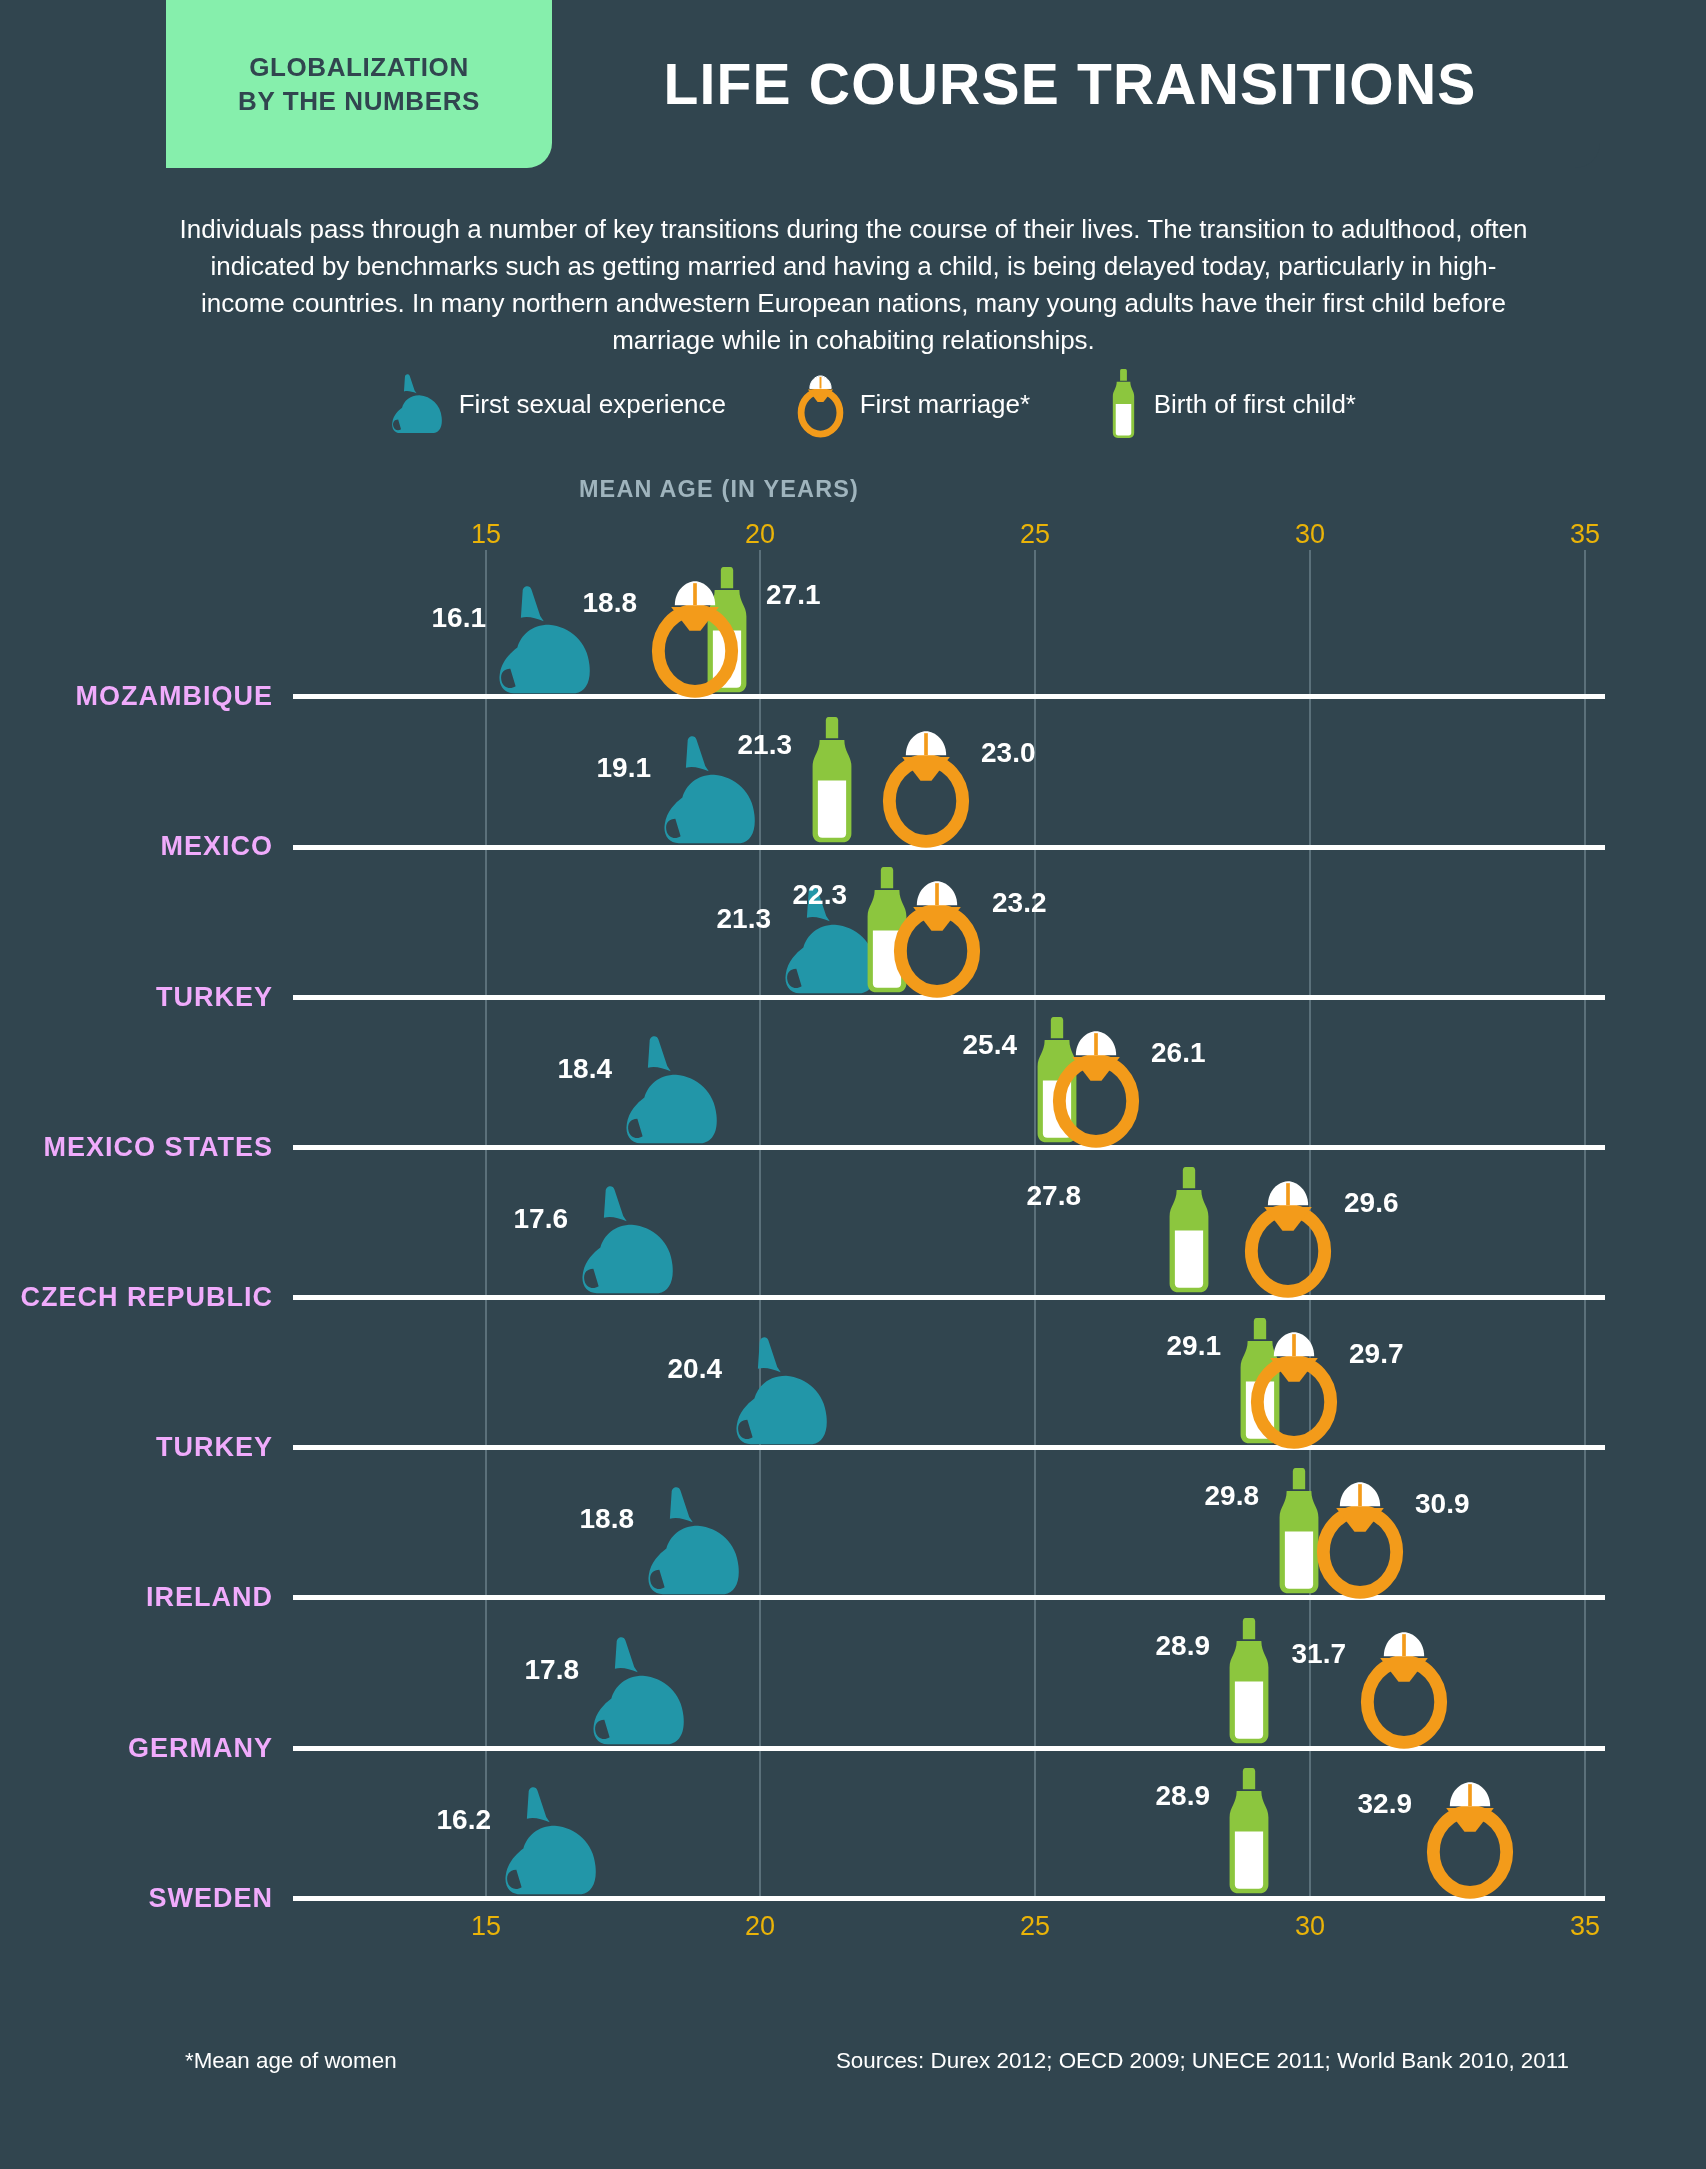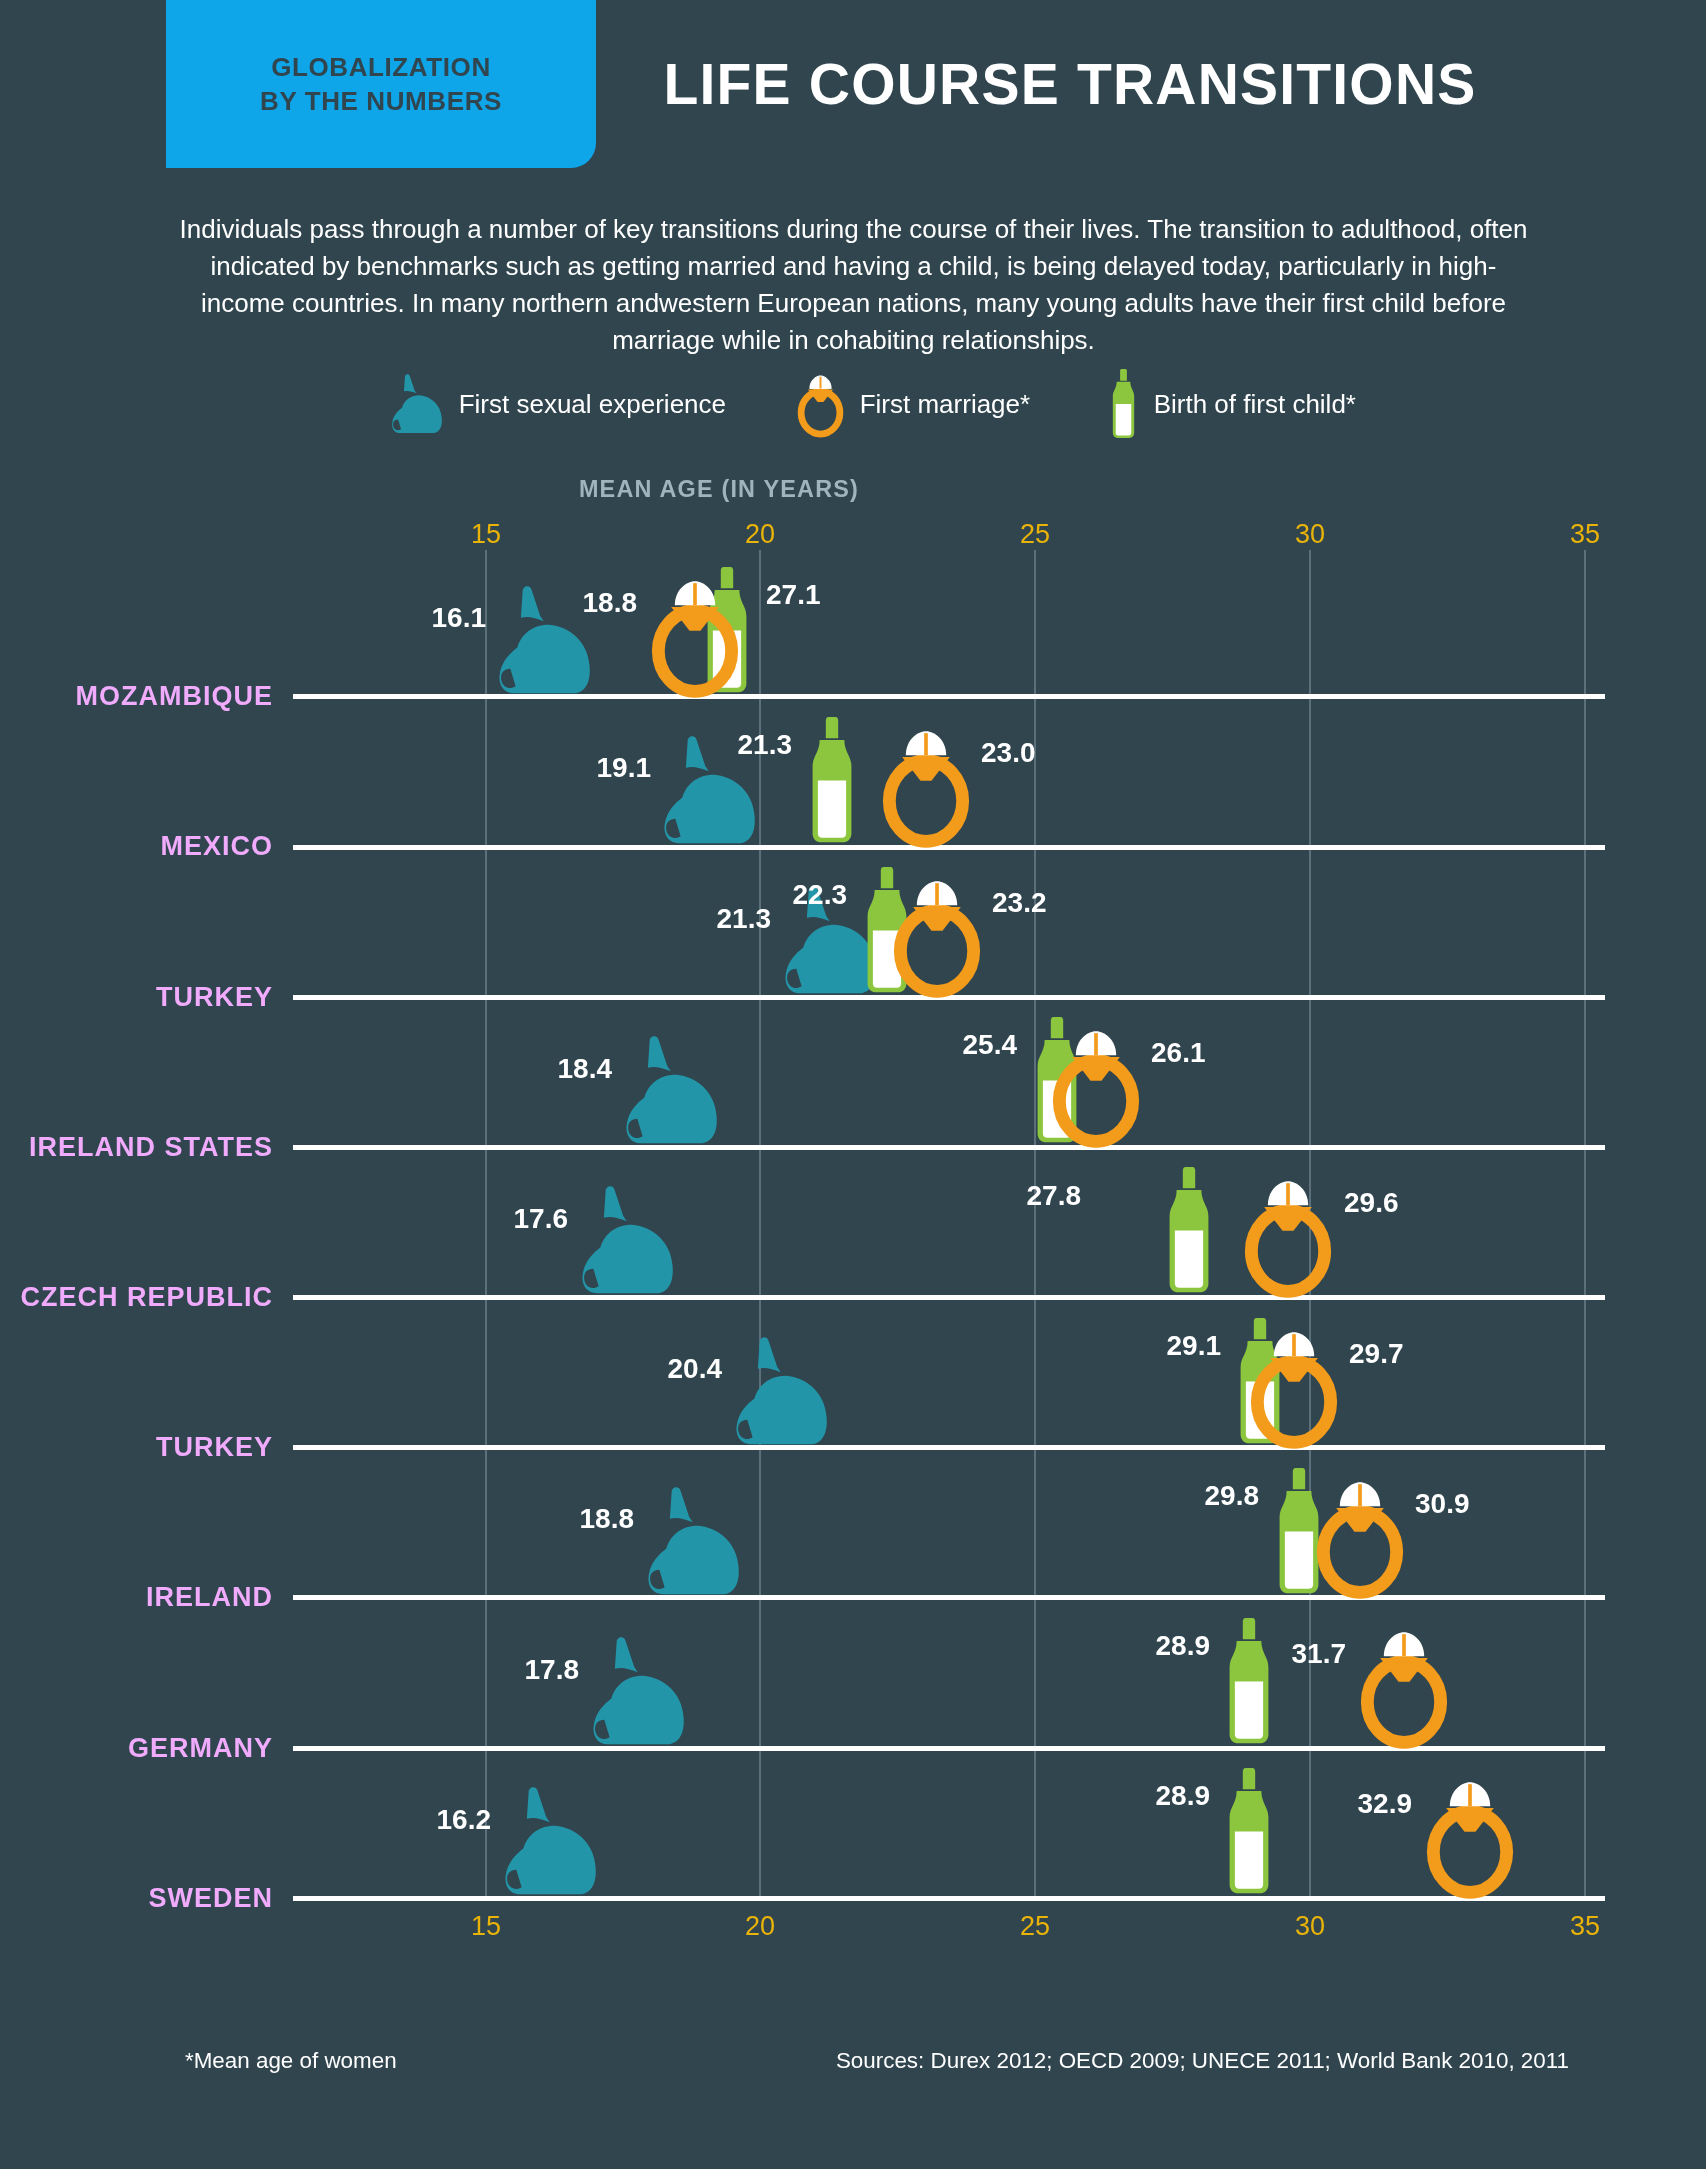--- a/index.html
+++ b/index.html
@@ -11,22 +11,22 @@
     position:relative;
   }
 
   
   .header{
     position:absolute;left:166px;top:0;width:1434px;height:168px;
     background:#31454f;
     border-radius:0 0 25px 25px;
   }
   .badge{
-    position:absolute;left:0;top:0;width:430px;height:168px;
-    background:#0ea5e9;border-radius:0 0 25px 0;
+    position:absolute;left:0;top:0;width:386px;height:168px;
+    background:#86efac;border-radius:0 0 25px 0;
     display:flex;flex-direction:column;align-items:center;justify-content:center;
   }
   .badge-l1,.badge-l2{
     color:#31454f;font-weight:bold;font-size:26px;letter-spacing:0.6px;
     line-height:1.32;text-align:center;
   }
   .main-title{
     position:absolute;left:375px;top:0;width:1058px;height:168px;
     display:flex;align-items:center;justify-content:center;
     color:#ffffff;font-size:57px;font-weight:bold;letter-spacing:1.2px;
@@ -246,21 +246,21 @@
             <ellipse cx="26" cy="42" rx="20" ry="22" fill="none" stroke="#f39b1a" stroke-width="7"></ellipse>
             <path fill="#f39b1a" d="M13 18 L39 18 L29 31 L23 31 Z"></path>
             <path fill="#ffffff" d="M15 17 C15 9 21 4 26 4 C31 4 37 9 37 17 Z"></path>
             <path fill="#f39b1a" d="M25 5 L27 5 L27 17 L25 17 Z"></path>
           </svg>
         </div>
         <div class="val" style="left: 992px; bottom: 987px; z-index: 5;">23.2</div>
       </div>
       <div class="row" style="top: 0px; height: 1356px;">
         <div class="row-base" style="left: 293px; width: 1312px; top: 595px;"></div>
-        <div class="row-label" style="left: 0px; width: 273px; top: 597px;">IRELAND STATES</div>
+        <div class="row-label" style="left: 0px; width: 273px; top: 597px;">MEXICO STATES</div>
         <div class="marker" style="left: 1027px; top: auto; bottom: 761px; z-index: 2;">
           <svg width="60" height="129" viewBox="0 0 34 72">
             <path fill="#8cc63e" d="M15 0 C14 0 13.5 1 13.5 2 L13.5 12 L20.5 12 L20.5 2 C20.5 1 20 0 19 0 Z"></path>
             <path fill="#8cc63e" d="M10 13 C10 20 6 22 6 28 L6 66 C6 69 8 71 11 71 L23 71 C26 71 28 69 28 66 L28 28 C28 22 24 20 24 13 Z"></path>
             <path fill="#ffffff" d="M9 36 L25 36 L25 66 C25 67.5 24 68.5 22.5 68.5 L11.5 68.5 C10 68.5 9 67.5 9 66 Z"></path>
           </svg>
         </div>
         <div class="val val-left" style="left: 1017px; bottom: 845px; z-index: 5;">25.4</div>
         <div class="marker" style="left: 622px; top: auto; bottom: 761px; z-index: 1;">
           <svg width="101" height="109" viewBox="0 0 56 62">

